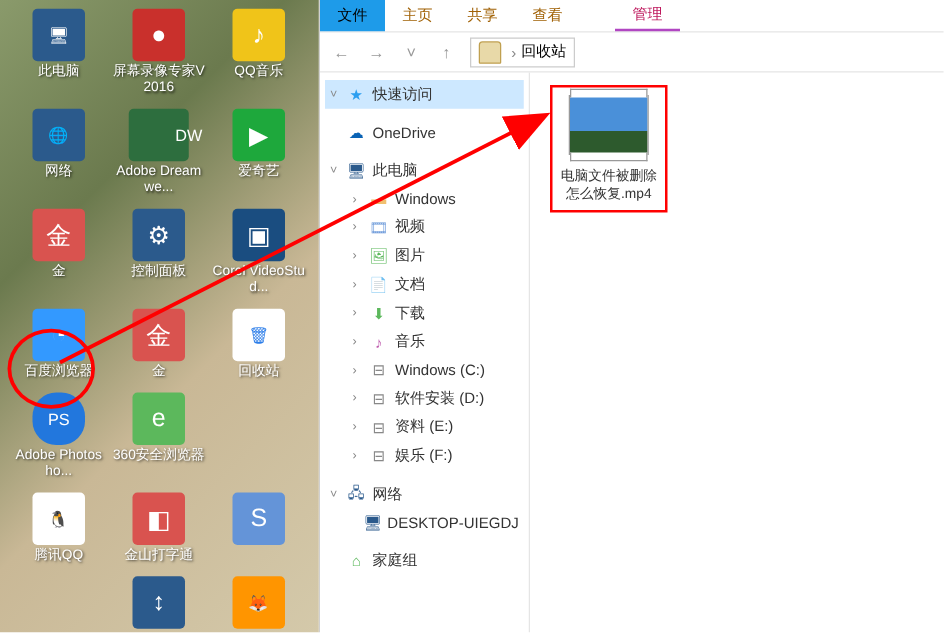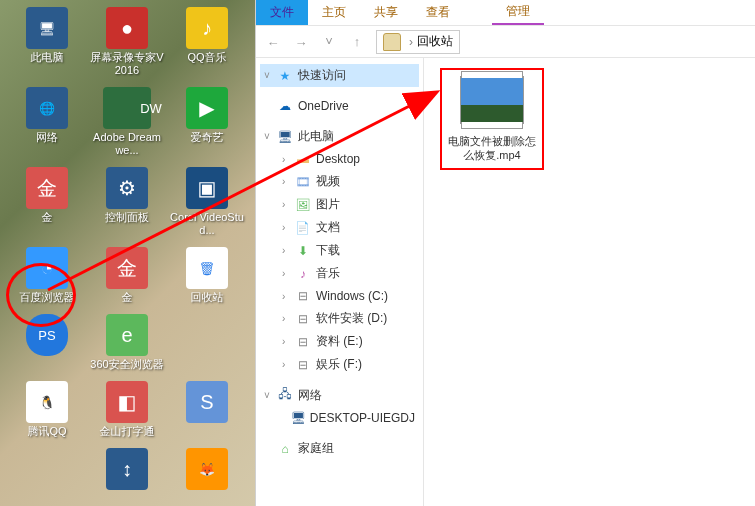--- a/index.html
+++ b/index.html
@@ -43,22 +43,22 @@
 .highlight-circle {
   position: absolute; border: 3px solid #ff0000; border-radius: 50%;
   width: 70px; height: 64px; left: 6px; top: 263px; pointer-events: none;
 }
 
 
 .explorer { flex: 1; background: #fff; display: flex; flex-direction: column; border-left: 1px solid #d0d0d0; }
 
 .ribbon-tabs { height: 26px; background: #fff; display: flex; align-items: stretch; border-bottom: 1px solid #e5e5e5; }
 .ribbon-tab { padding: 0 14px; font-size: 12px; display: flex; align-items: center; cursor: pointer; color: #a16207; }
-.ribbon-tab.active { background: #1e9be9; color: #4c1d95; }
-.ribbon-tab.context { color: #a16207; border-bottom: 2px solid #b146c2; }
+.ribbon-tab.active { background: #1e9be9; color: #000000; }
+.ribbon-tab.context { color: #be185d; border-bottom: 2px solid #b146c2; }
 
 .nav-bar { height: 32px; display: flex; align-items: center; padding: 0 4px; gap: 2px; border-bottom: 1px solid #e5e5e5; }
 .nav-btn { width: 26px; height: 26px; display: flex; align-items: center; justify-content: center; color: #999; cursor: pointer; font-size: 13px; }
 .breadcrumb { flex: 0 0 auto; display: flex; align-items: center; border: 1px solid #ccc; height: 24px; padding: 0 6px; font-size: 12px; margin-left: 4px; }
 .breadcrumb .bin-ic { width: 18px; height: 18px; background: #e8d9a8; border: 1px solid #c0a050; border-radius: 3px 3px 1px 1px; margin-right: 4px; }
 .breadcrumb .sep { color: #888; margin: 0 4px; }
 
 .body-area { flex: 1; display: flex; }
 
 
@@ -78,21 +78,21 @@
 .tic-pic { color: #5cb85c; }
 .tic-doc { color: #a07050; }
 .tic-dl { color: #5cb85c; }
 .tic-music { color: #c060b0; }
 .tic-drive { color: #888; }
 .tic-net2 { color: #2b5a8c; }
 .tic-home { color: #5cb85c; }
 
 
 .content-pane { flex: 1; padding: 14px 10px; position: relative; }
-.file-item { border: 2px solid #ff0000; width: 104px; padding: 6px 4px; display: flex; flex-direction: column; align-items: center; cursor: pointer; position: absolute; left: 16px; top: 10px; }
+.file-item { border: 2px solid #ff0000; width: 94px; padding: 6px 4px; display: flex; flex-direction: column; align-items: center; cursor: pointer; position: absolute; left: 16px; top: 10px; }
 .file-thumb { width: 64px; height: 48px; background: linear-gradient(180deg, #4a90d9 60%, #2d5a2d 60%); border: 1px solid #999; position: relative; }
 .file-thumb::before, .file-thumb::after { content: ""; position: absolute; left: 0; right: 0; height: 6px; background: #fff; display: flex; }
 .file-thumb::before { top: -6px; border-top: 1px solid #999; border-left: 1px solid #999; border-right: 1px solid #999; }
 .file-thumb::after { bottom: -6px; border-bottom: 1px solid #999; border-left: 1px solid #999; border-right: 1px solid #999; }
 .file-name { font-size: 11px; text-align: center; margin-top: 10px; line-height: 14px; word-break: break-all; color: #333; }
 
 
 .arrow-svg { position: absolute; left: 40px; top: 75px; width: 420px; height: 240px; pointer-events: none; z-index: 50; }
 </style>
 </head>
@@ -145,20 +145,21 @@
         <div class="desktop-icon">
           <div class="ic ic-jin" style="font-size: 20px;">金</div>
           <div class="lbl">金</div>
         </div>
         <div class="desktop-icon">
           <div class="ic ic-bin" style="font-size: 13px;">🗑</div>
           <div class="lbl">回收站</div>
         </div>
         <div class="desktop-icon">
           <div class="ic ic-ps" style="font-size: 13px; border-radius: 19px;">PS</div>
+          <div class="lbl">Adobe Photosho...</div>
         </div>
         <div class="desktop-icon">
           <div class="ic ic-360" style="font-size: 20px;">e</div>
           <div class="lbl">360安全浏览器</div>
         </div>
         <div style="visibility: hidden;"></div>
         <div class="desktop-icon">
           <div class="ic ic-qq" style="font-size: 13px;">🐧</div>
           <div class="lbl">腾讯QQ</div>
         </div>
@@ -217,21 +218,21 @@
         </div>
         <div class="tree-group-gap"></div>
         <div class="tree-item">
           <span class="chev">˅</span>
             <span class="tic tic-pc2">🖥</span>
           <span>此电脑</span>
         </div>
         <div class="tree-item indent">
           <span class="chev">›</span>
             <span class="tic tic-folder">▬</span>
-          <span>Desktop</span>
+          <span>Windows</span>
         </div>
         <div class="tree-item indent">
           <span class="chev">›</span>
             <span class="tic tic-vid">🎞</span>
           <span>视频</span>
         </div>
         <div class="tree-item indent">
           <span class="chev">›</span>
             <span class="tic tic-pic">🖼</span>
           <span>图片</span>

